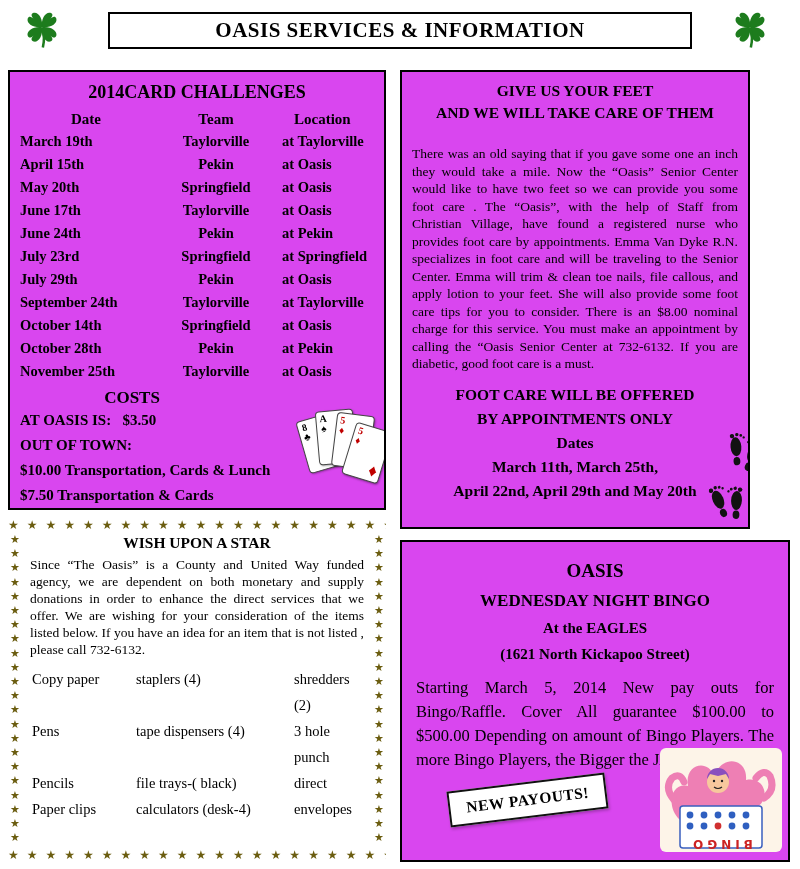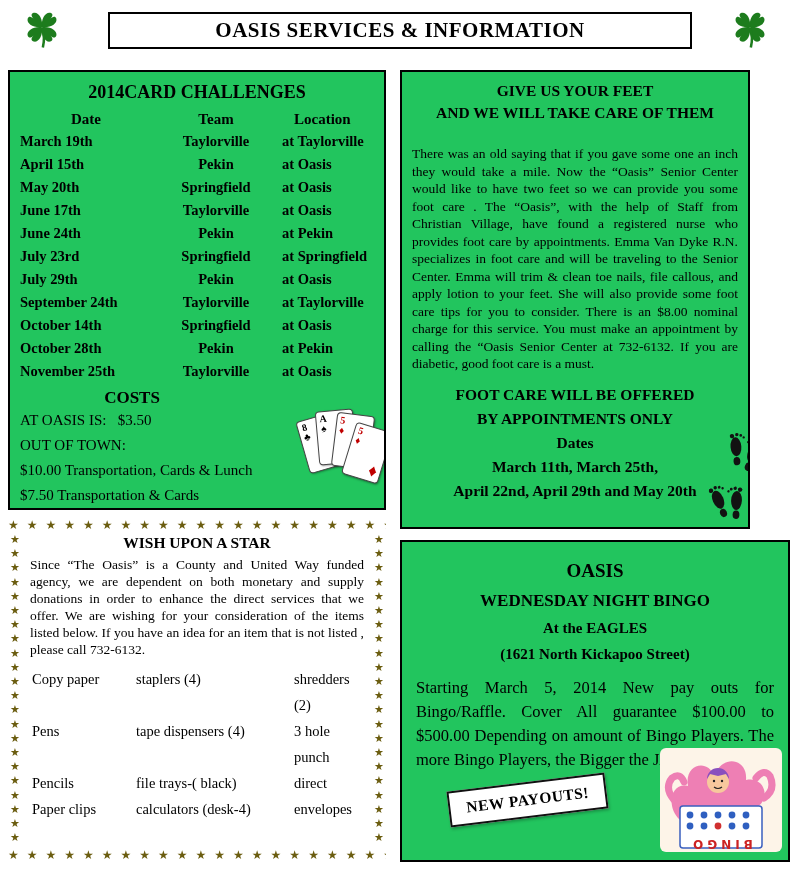--- a/index.html
+++ b/index.html
@@ -13,35 +13,35 @@
   .masthead-box {
     position:absolute; left:108px; top:12px; width:584px; height:37px;
     border:2px solid #000; display:flex; align-items:center; justify-content:center;
   }
   .masthead-title { font-size:21px; font-weight:bold; letter-spacing:.5px; }
   .clover { position:absolute; top:5px; }
   .clover.left { left:20px; }
   .clover.right { left:728px; }
 
   
-  .panel { position:absolute; border:2px solid #000; background:#22c55e; overflow:hidden; }
+  .panel { position:absolute; border:2px solid #000; background:#d946ef; overflow:hidden; }
 
   
   .card-box { left:8px; top:70px; width:378px; height:440px; padding:6px 2px 4px; }
   .cc-title { text-align:center; font-weight:bold; font-size:18px; margin:4px 0 8px; }
   .cc-head, .cc-row { display:grid; grid-template-columns:148px 112px 1fr; font-weight:bold; }
   .cc-head { font-size:15px; margin-bottom:2px; }
   .cc-head .h0, .cc-head .h1 { text-align:center; }
   .cc-head .h2 { padding-left:22px; }
   .cc-row { font-size:14.5px; line-height:23px; }
   .cc-cell.c0 { padding-left:8px; }
   .cc-cell.c1 { text-align:center; }
   .cc-cell.c2 { padding-left:10px; }
   .costs-title { text-align:center; font-weight:bold; font-size:17px; margin-top:5px; width:240px; }
-  .costs-line { font-weight:normal; font-size:15px; line-height:25px; padding-left:8px; white-space:pre; }
+  .costs-line { font-weight:bold; font-size:15px; line-height:25px; padding-left:8px; white-space:pre; }
 
   .pcards { position:absolute; left:292px; top:336px; width:86px; height:96px; }
   .pcard {
     position:absolute; width:38px; height:54px; background:#fff;
     border:1px solid #444; border-radius:4px; font-weight:bold;
     box-shadow:1px 1px 2px rgba(0,0,0,.35);
   }
   .pcard .tl { position:absolute; top:2px; left:3px; font-size:10px; line-height:10px; text-align:center; }
   .pcard .big { position:absolute; bottom:2px; right:3px; font-size:17px; line-height:17px; }
   .pcard.red { color:#c00000; }

